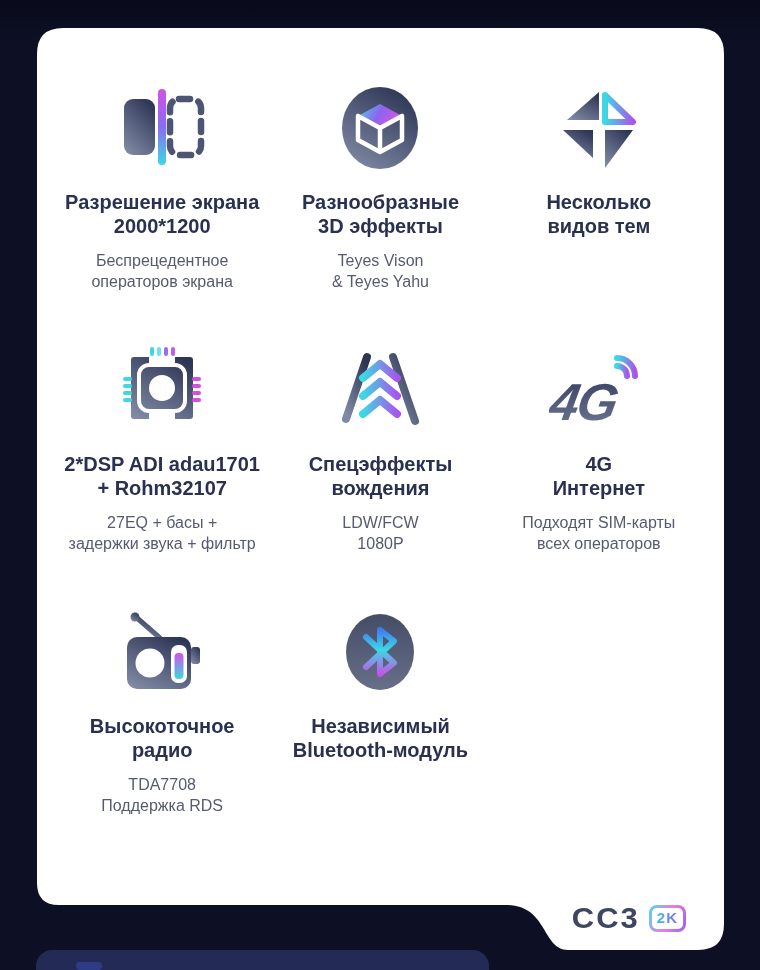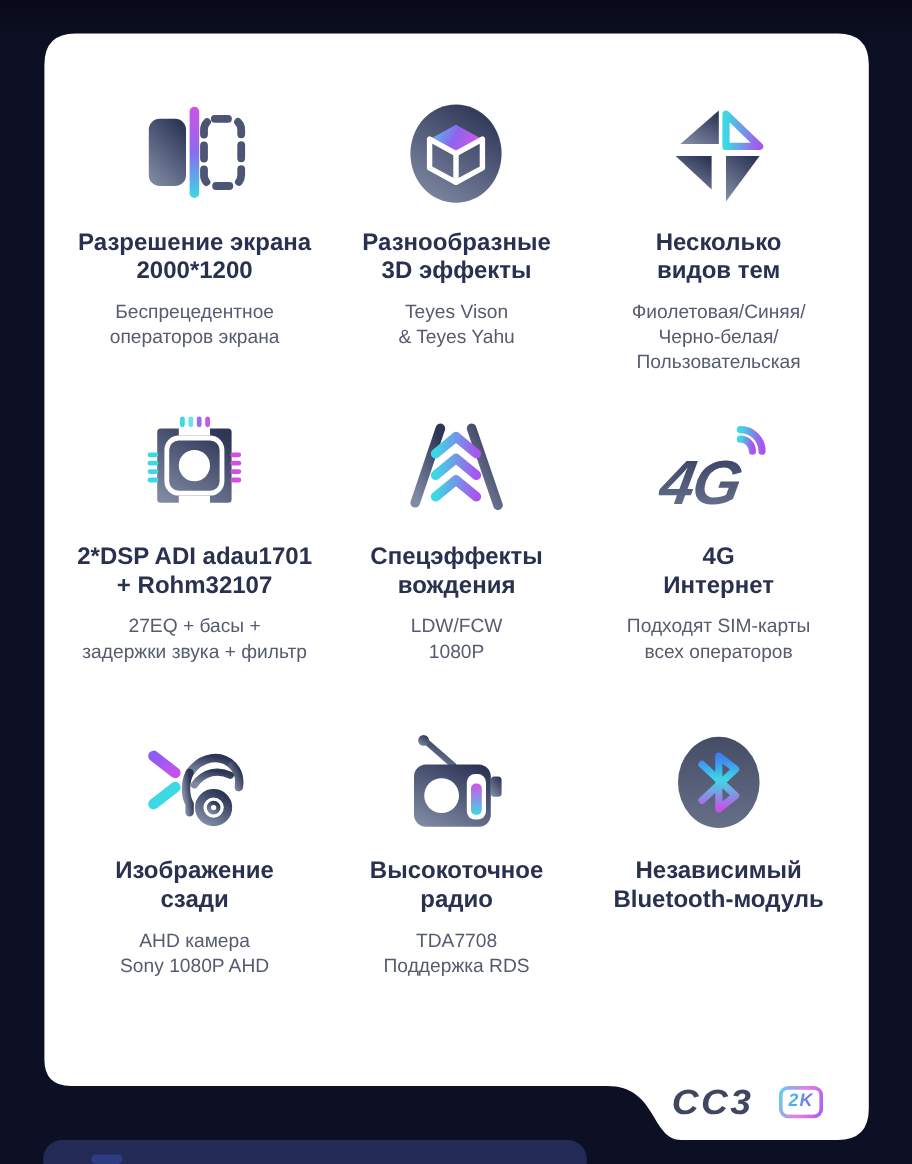--- a/index.html
+++ b/index.html
@@ -17,31 +17,30 @@
   .cell{display:flex;flex-direction:column;align-items:center;text-align:center;}
   .icon-wrap{height:92px;display:flex;align-items:center;justify-content:center;}
   .title{
     margin-top:16px;font-size:20px;font-weight:bold;line-height:1.22;
     color:var(--title_color,#2a3150);white-space:pre-line;
   }
   .subtitle{
     margin-top:11px;font-size:16px;line-height:1.32;
     color:var(--subtitle_color,#565b6f);white-space:pre-line;
   }
-  .logo{position:absolute;top:903px;right:74px;display:flex;align-items:center;gap:9px;font-style:italic;}
+  .logo{position:absolute;top:903px;right:74px;display:flex;align-items:center;gap:9px;}
   .logo-text{
     font-size:31px;font-weight:bold;color:#3f4760;letter-spacing:2px;line-height:1;
     transform:scaleY(0.94);
   }
   .badge{
     border-radius:8px;padding:1px 5px;font-size:15px;font-weight:bold;line-height:1.25;
     border:3px solid transparent;
     background:linear-gradient(#fff,#fff) padding-box,
                linear-gradient(110deg,#53d8e8,#ef77e2 55%,#9760f2) border-box;
-    margin-left:12px;
   }
   .badge span{
     background:linear-gradient(100deg,#35c8dc,#8b5cf6);
     -webkit-background-clip:text;background-clip:text;color:transparent;letter-spacing:1px;
   }
   .next-card{
     position:absolute;left:36px;top:950px;width:453px;height:20px;
     background:var(--next_card,#232a55);border-radius:16px 16px 0 0;
   }
   .next-hint{position:absolute;left:76px;top:962px;width:26px;height:8px;border-radius:4px;background:#2e3c86;}
@@ -131,23 +130,20 @@
     <div class="icon-wrap">
       <svg width="100" height="92" viewBox="0 0 100 92">
         <polygon points="18,38 50,10 50,38" fill="url(#g-slate)"></polygon>
         <polygon points="56,13 84,40 56,40" fill="none" stroke="url(#g-chev)" stroke-width="6" stroke-linejoin="round"></polygon>
         <polygon points="14,48 44,48 44,76" fill="url(#g-slate)"></polygon>
         <polygon points="52,46 80,46 52,84" fill="url(#g-slate)" transform="translate(4 2)"></polygon>
       </svg>
     </div>
     <div class="title">Несколько
 видов тем</div>
-    <div class="subtitle">Фиолетовая/Синяя/
-Черно-белая/
-Пользовательская</div>
   </div>
 
   <div class="cell">
     <div class="icon-wrap">
       <svg width="100" height="92" viewBox="0 0 100 92">
         <rect x="19" y="13" width="62" height="62" rx="3" fill="url(#g-slate)"></rect>
         <rect x="37" y="11" width="26" height="8" fill="#ffffff"></rect>
         <rect x="37" y="69" width="26" height="8" fill="#ffffff"></rect>
         <rect x="27" y="21" width="46" height="46" rx="10" fill="none" stroke="#ffffff" stroke-width="4"></rect>
         <circle cx="50" cy="44" r="13" fill="#ffffff"></circle>
@@ -194,38 +190,20 @@
         <path d="M68 22 A 10 10 0 0 1 78 32" stroke="url(#g-chev)" stroke-width="6" stroke-linecap="round" fill="none"></path>
         <path d="M68 14 A 18 18 0 0 1 86 32" stroke="url(#g-chev)" stroke-width="6" stroke-linecap="round" fill="none"></path>
       </svg>
     </div>
     <div class="title">4G
 Интернет</div>
     <div class="subtitle">Подходят SIM-карты
 всех операторов</div>
   </div>
 
-  <div class="cell">
-    <div class="icon-wrap">
-      <svg width="100" height="92" viewBox="0 0 100 92">
-        <path d="M16 24 L34 38" stroke="url(#g-purp)" stroke-width="9" stroke-linecap="round"></path>
-        <path d="M16 64 L34 50" stroke="#3cd9e4" stroke-width="9" stroke-linecap="round"></path>
-        <path d="M46 38 C56 24 72 22 82 32" stroke="url(#g-slate)" stroke-width="7" stroke-linecap="round" fill="none"></path>
-        <path d="M50 48 C58 37 70 35 80 40" stroke="url(#g-slate)" stroke-width="6" stroke-linecap="round" fill="none"></path>
-        <path d="M46 38 C42 46 42 57 46 64 L46 71" stroke="url(#g-slate)" stroke-width="7" stroke-linecap="round" fill="none"></path>
-        <path d="M82 32 C87 37 88 44 87 50" stroke="url(#g-slate)" stroke-width="7" stroke-linecap="round" fill="none"></path>
-        <circle cx="66" cy="67" r="12" stroke="url(#g-slate)" stroke-width="7" fill="none"></circle>
-        <circle cx="66" cy="67" r="4" stroke="url(#g-slate)" stroke-width="3.5" fill="none"></circle>
-      </svg>
-    </div>
-    <div class="title">Изображение
-сзади</div>
-    <div class="subtitle">AHD камера
-Sony 1080P AHD</div>
-  </div>
 
   <div class="cell">
     <div class="icon-wrap">
       <svg width="100" height="92" viewBox="0 0 100 92">
         <path d="M48 32 L25 12" stroke="url(#g-slate)" stroke-width="5" stroke-linecap="round"></path>
         <circle cx="23" cy="11" r="4.5" fill="url(#g-slate)"></circle>
         <rect x="79" y="41" width="9" height="17" rx="3" fill="url(#g-slate)"></rect>
         <rect x="15" y="31" width="64" height="52" rx="10" fill="url(#g-slate)"></rect>
         <circle cx="38" cy="57" r="14.5" fill="#ffffff"></circle>
         <rect x="59" y="39" width="16" height="38" rx="7" fill="#ffffff"></rect>

